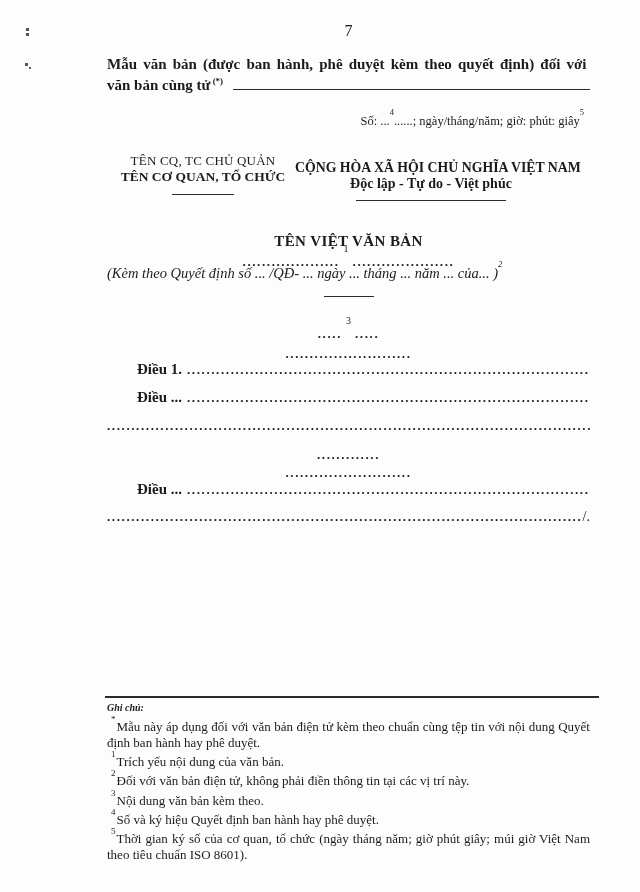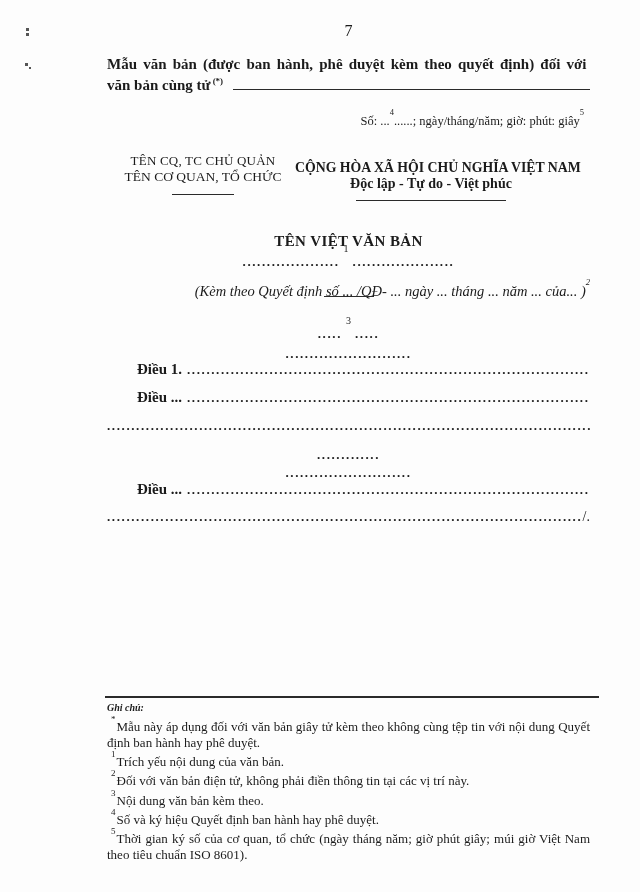--- a/index.html
+++ b/index.html
@@ -20,36 +20,36 @@
   .title-line1 { word-spacing:2.4px; white-space:nowrap; }
   .title-line2 { display:flex; align-items:baseline; }
   .title-sup { font-size:9px; position:relative; top:-6px; margin-left:2px; }
   .fill-rule { flex:1; border-bottom:1.6px solid #2a2a2a; margin:0 0 3px 10px; }
 
   .meta { top:112px; text-align:right; font-size:12.5px; padding-right:6px; box-sizing:border-box; }
   .sup-s { font-size:8.5px; position:relative; top:-5px; }
 
   .lh-left { top:153px; left:107px; width:192px; text-align:center; }
   .lh-left .l1 { font-size:13px; letter-spacing:.2px; }
-  .lh-left .l2 { font-size:13.5px; font-weight:normal; }
+  .lh-left .l2 { font-size:13.5px; font-weight:bold; }
   .lh-rule-left { width:62px; border-top:1.5px solid #2a2a2a; margin:9px auto 0; }
 
   .lh-right { top:160px; left:295px; width:272px; text-align:center; }
   .lh-right .l1 { font-size:13.8px; font-weight:bold; white-space:nowrap; }
   .lh-right .l2 { font-size:14px; font-weight:bold; }
   .lh-rule-right { width:150px; border-top:1.5px solid #2a2a2a; margin:8px auto 0; }
 
   .doc-type { top:233px; text-align:center; font-size:15px; font-weight:bold; letter-spacing:.4px; }
 
   .dots { font-weight:bold; letter-spacing:1.6px; font-size:13px; white-space:nowrap; }
   .center-line { text-align:center; }
   .mid-sup { font-size:10px; position:relative; top:-8px; margin:0 4px; font-weight:normal; letter-spacing:0; }
 
   .subject { top:251px; }
-  .attach { top:282px; text-align:right; font-style:italic; font-size:14.5px; }
+  .attach { top:264px; text-align:left; font-style:italic; font-size:14.5px; }
   .attach-rule { top:296px; }
   .attach-rule .bar { width:50px; border-top:1.4px solid #2a2a2a; margin:0 auto; }
 
   .content-marker { top:323px; }
   .content-dots { top:344px; }
 
   .article-line { display:flex; align-items:baseline; font-size:15px; }
   .article-label { font-weight:bold; padding-left:30px; white-space:pre; }
   .leader { flex:1; overflow:hidden; margin-left:5px; }
   .art1 { top:361px;justify-content:center; } .art2 { top:389px; } .art3 { top:481px; }
@@ -152,21 +152,21 @@
 
   <div class="abs cw final">
     <span class="leader dots" style="margin-left:0;">................................................................................................................................................................</span>
     <span class="end">/.</span>
   </div>
 
   <div class="abs fn-rule"></div>
 
   <div class="abs cw footnotes">
     <div class="fn-head">Ghi chú:</div>
-    <div class="fn"><sup>*</sup><span>Mẫu này áp dụng đối với văn bản giây tử kèm theo không cùng tệp tin với nội dung Quyết định ban hành hay phê duyệt.</span></div>
+    <div class="fn"><sup>*</sup><span>Mẫu này áp dụng đối với văn bản điện tử kèm theo chuẩn cùng tệp tin với nội dung Quyết định ban hành hay phê duyệt.</span></div>
     <div class="fn"><sup>1</sup><span>Trích yếu nội dung của văn bản.</span></div>
     <div class="fn"><sup>2</sup><span>Đối với văn bản điện tử, không phải điền thông tin tại các vị trí này.</span></div>
     <div class="fn"><sup>3</sup><span>Nội dung văn bản kèm theo.</span></div>
     <div class="fn"><sup>4</sup><span>Số và ký hiệu Quyết định ban hành hay phê duyệt.</span></div>
     <div class="fn"><sup>5</sup><span>Thời gian ký số của cơ quan, tổ chức (ngày tháng năm; giờ phút giây; múi giờ Việt Nam theo tiêu chuẩn ISO 8601).</span></div>
   </div>
 
 </div>
 
 </body></html>

